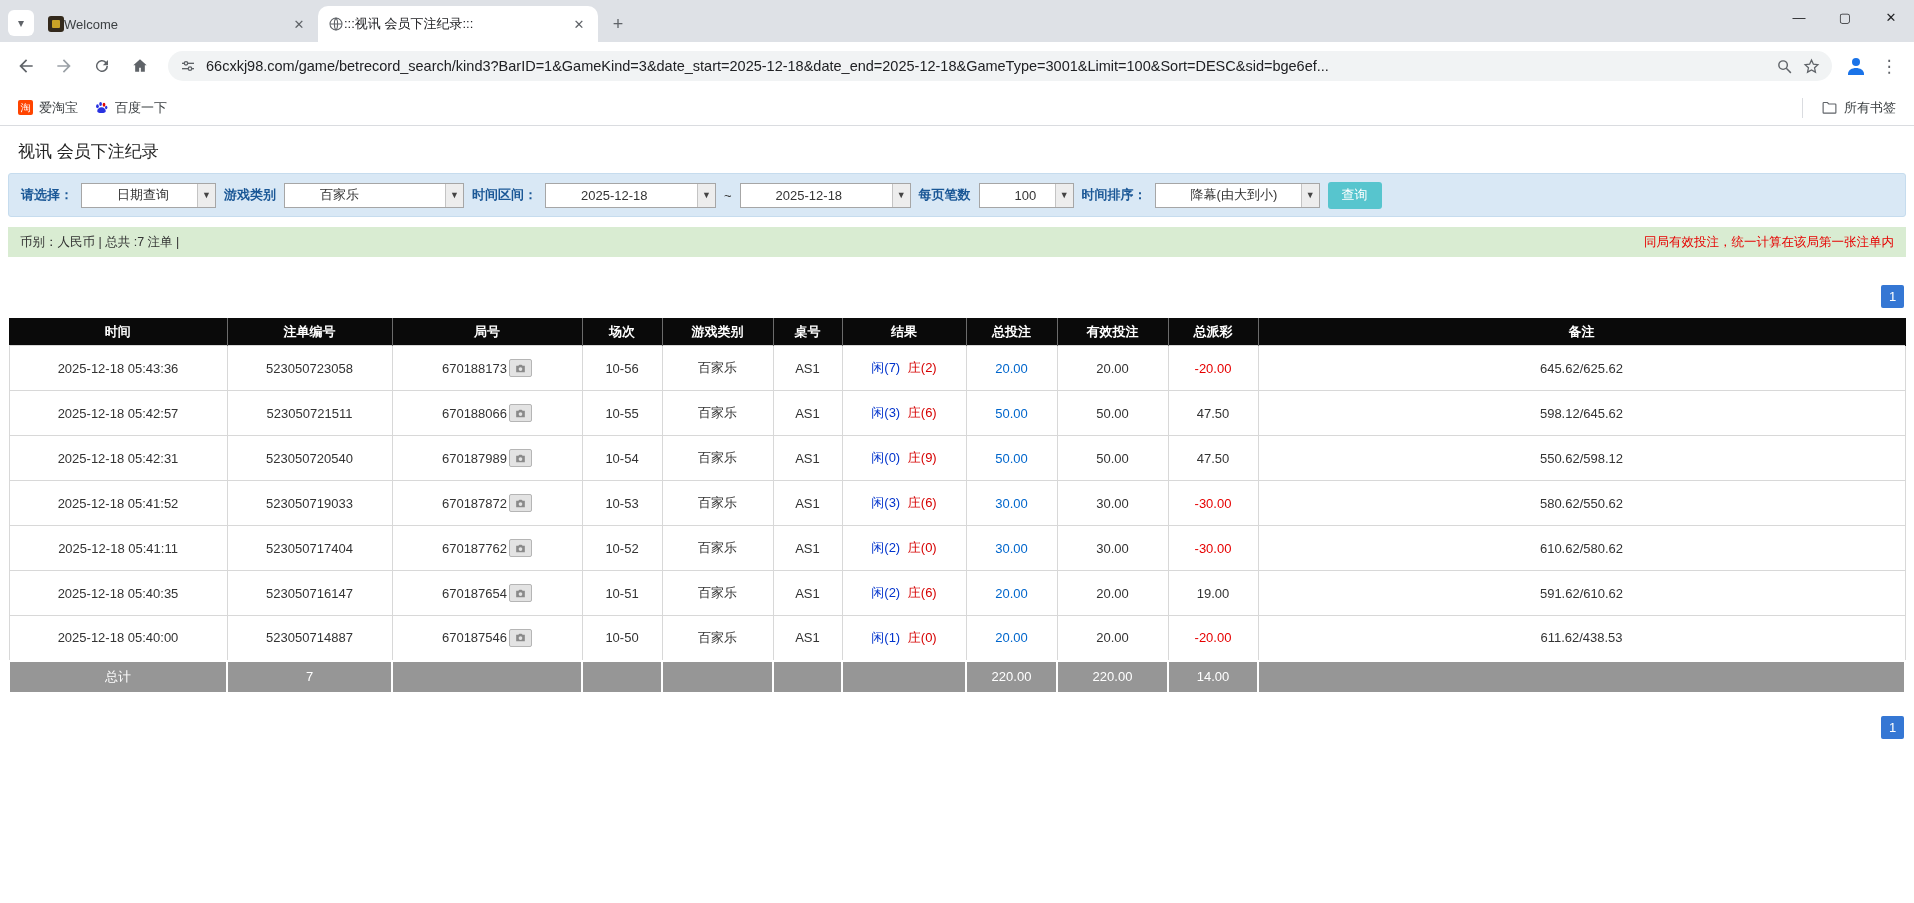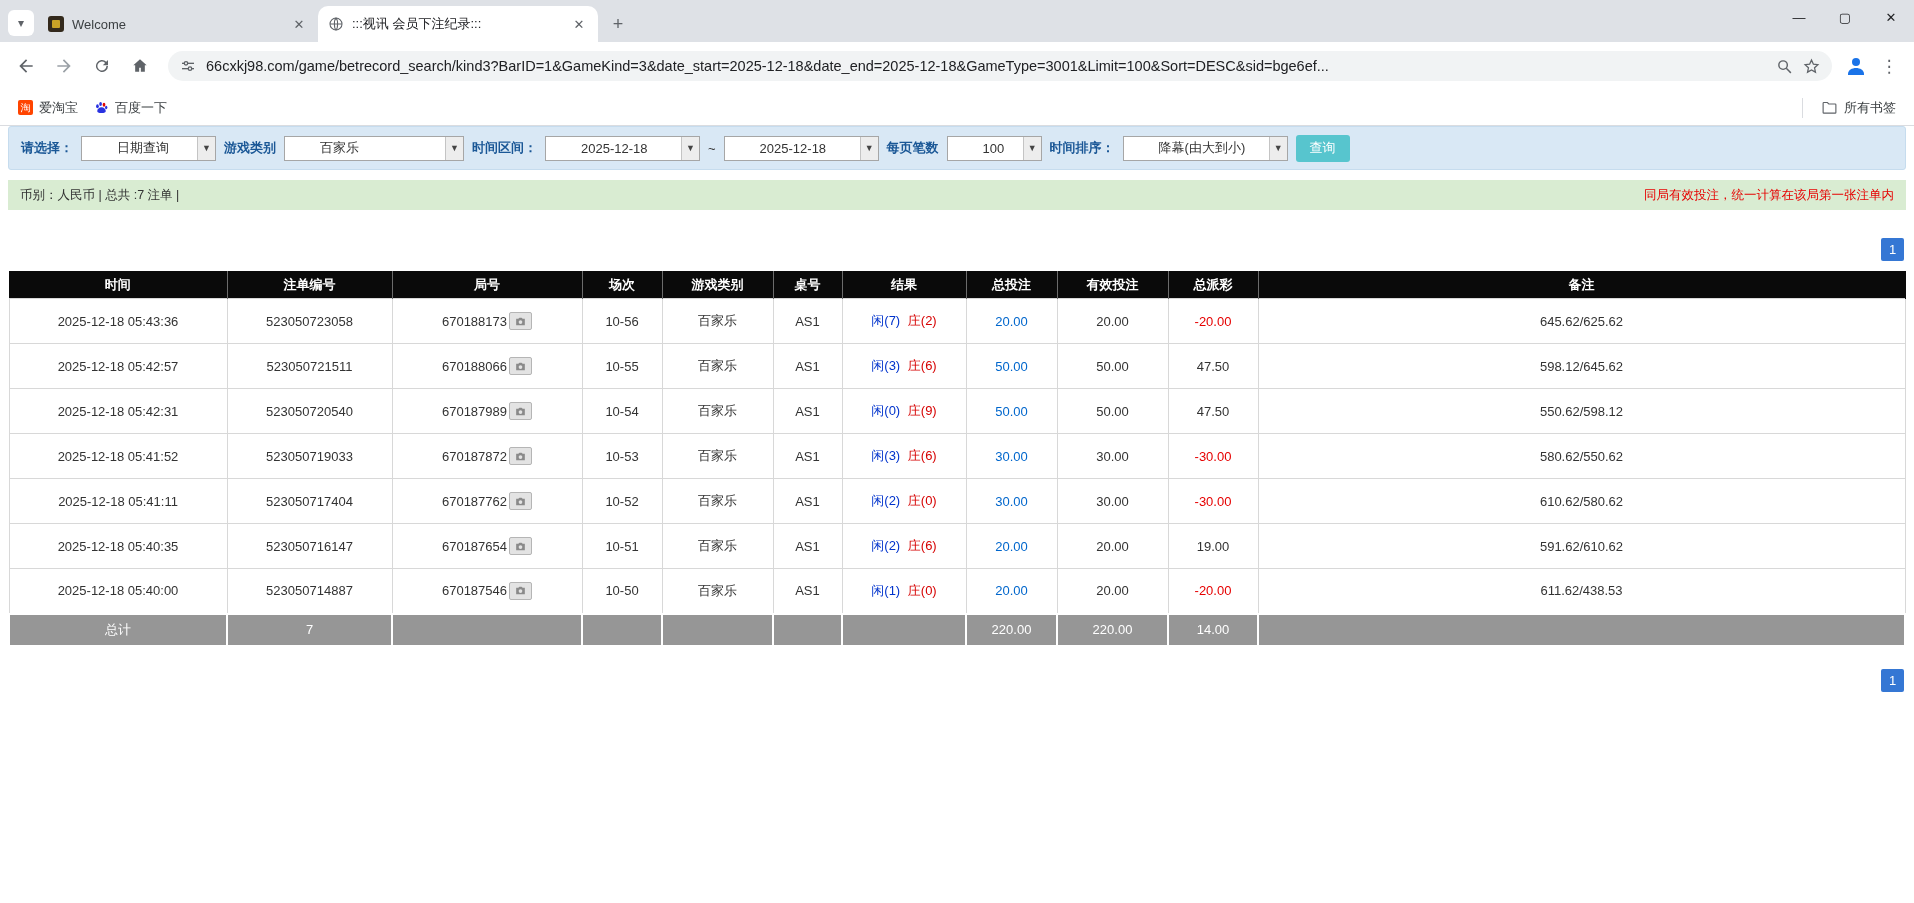--- a/index.html
+++ b/index.html
@@ -3,21 +3,21 @@
 <meta charset="utf-8">
 <style>
   * { margin:0; padding:0; box-sizing:border-box; }
   html,body { width:1914px; height:903px; background:#fff; overflow:hidden;
     font-family:"Liberation Sans","DejaVu Sans",sans-serif; }
 
   
   .tabbar { height:42px; background:#dee1e6; display:flex; align-items:flex-end; position:relative; }
   .tab-search { width:26px; height:26px; margin:0 4px 6px 8px; border-radius:6px; background:#fff;
     display:flex; align-items:center; justify-content:center; color:#5f6368; font-size:12px; cursor:pointer; }
-  .tab { width:280px; height:36px; display:flex; align-items:center; gap:8px; padding:0 10px;
+  .tab { width:280px; height:36px; display:flex; align-items:center; padding:0 10px;
     font-size:13px; color:#3c4043; position:relative; cursor:pointer; }
   .tab.active { background:#fff; border-radius:10px 10px 0 0; color:#202124; }
   .tab .tab-title { flex:1; white-space:nowrap; overflow:hidden; text-overflow:ellipsis; }
   .tab .tab-close { width:18px; height:18px; border-radius:50%; display:flex; align-items:center;
     justify-content:center; color:#5f6368; font-size:13px; }
   .favicon-welcome { width:16px; height:16px; border-radius:3px; background:#33291c;
     display:flex; align-items:center; justify-content:center; flex:0 0 auto; }
   .favicon-welcome span { width:8px; height:8px; background:#c9a227; border-radius:1px; display:block; }
   .newtab { width:28px; height:28px; margin:0 0 4px 6px; border-radius:50%; display:flex;
     align-items:center; justify-content:center; font-size:18px; color:#5f6368; cursor:pointer; }
@@ -48,21 +48,21 @@
 
   .filterbar { margin:0 8px; background:#d9e8f5; border:1px solid #c6dcee; border-radius:3px;
     height:44px; display:flex; align-items:center; gap:8px; padding:0 12px; }
   .flabel { font-size:13px; font-weight:bold; color:#1a5796; white-space:nowrap; }
   .combo { display:inline-flex; align-items:stretch; background:#fff; border:1px solid #a6a6a6;
     height:25px; cursor:pointer;padding-left:28px; }
   .combo .val { flex:1; padding:0 7px; font-size:13px; color:#333; display:flex; align-items:center;
     white-space:nowrap; overflow:hidden; }
   .combo .arrow { width:18px; background:#ededed; border-left:1px solid #c4c4c4; display:flex;
     align-items:center; justify-content:center; font-size:9px; color:#444; }
-  .w135{width:135px} .w180{width:180px} .w155{width:155px} .w95{width:95px} .w165{width:165px}
+  .w135{width:135px} .w180{width:180px} .w155{width:171px} .w95{width:95px} .w165{width:165px}
   .tilde { font-size:13px; color:#333; }
   .search-btn { background:#57c5ce; color:#fff; border:none; border-radius:3px; height:27px;
     padding:0 14px; font-size:13px; cursor:pointer; font-family:inherit; }
 
   .infobar { margin:10px 8px 0; background:#d9ecd2; height:30px; display:flex; align-items:center;
     justify-content:space-between; padding:0 12px;gap:6px; }
   .infobar .left { font-size:12.5px; color:#333; }
   .infobar .right { font-size:12.5px; color:#e60000; }
 
   .pagerow { display:flex; justify-content:flex-end; padding-right:10px; }
@@ -200,20 +200,21 @@
       <svg width="17" height="17" viewBox="0 0 24 24" fill="none" stroke="#5f6368" stroke-width="1.6">
         <path d="M3 6a1 1 0 0 1 1-1h5l2 2h9a1 1 0 0 1 1 1v11a1 1 0 0 1-1 1H4a1 1 0 0 1-1-1z"></path>
       </svg>
     </span>
     <span>所有书签</span>
   </div>
 </div>
 
 <div class="page">
 
+  <div class="page-title">视讯 会员下注纪录</div>
 
   <div class="filterbar">
     <span class="flabel">请选择：</span>
     <div class="combo w135">
       <span class="val">日期查询</span>
       <span class="arrow">▼</span>
     </div>
 
     <span class="flabel">游戏类别</span>
     <div class="combo w180">

